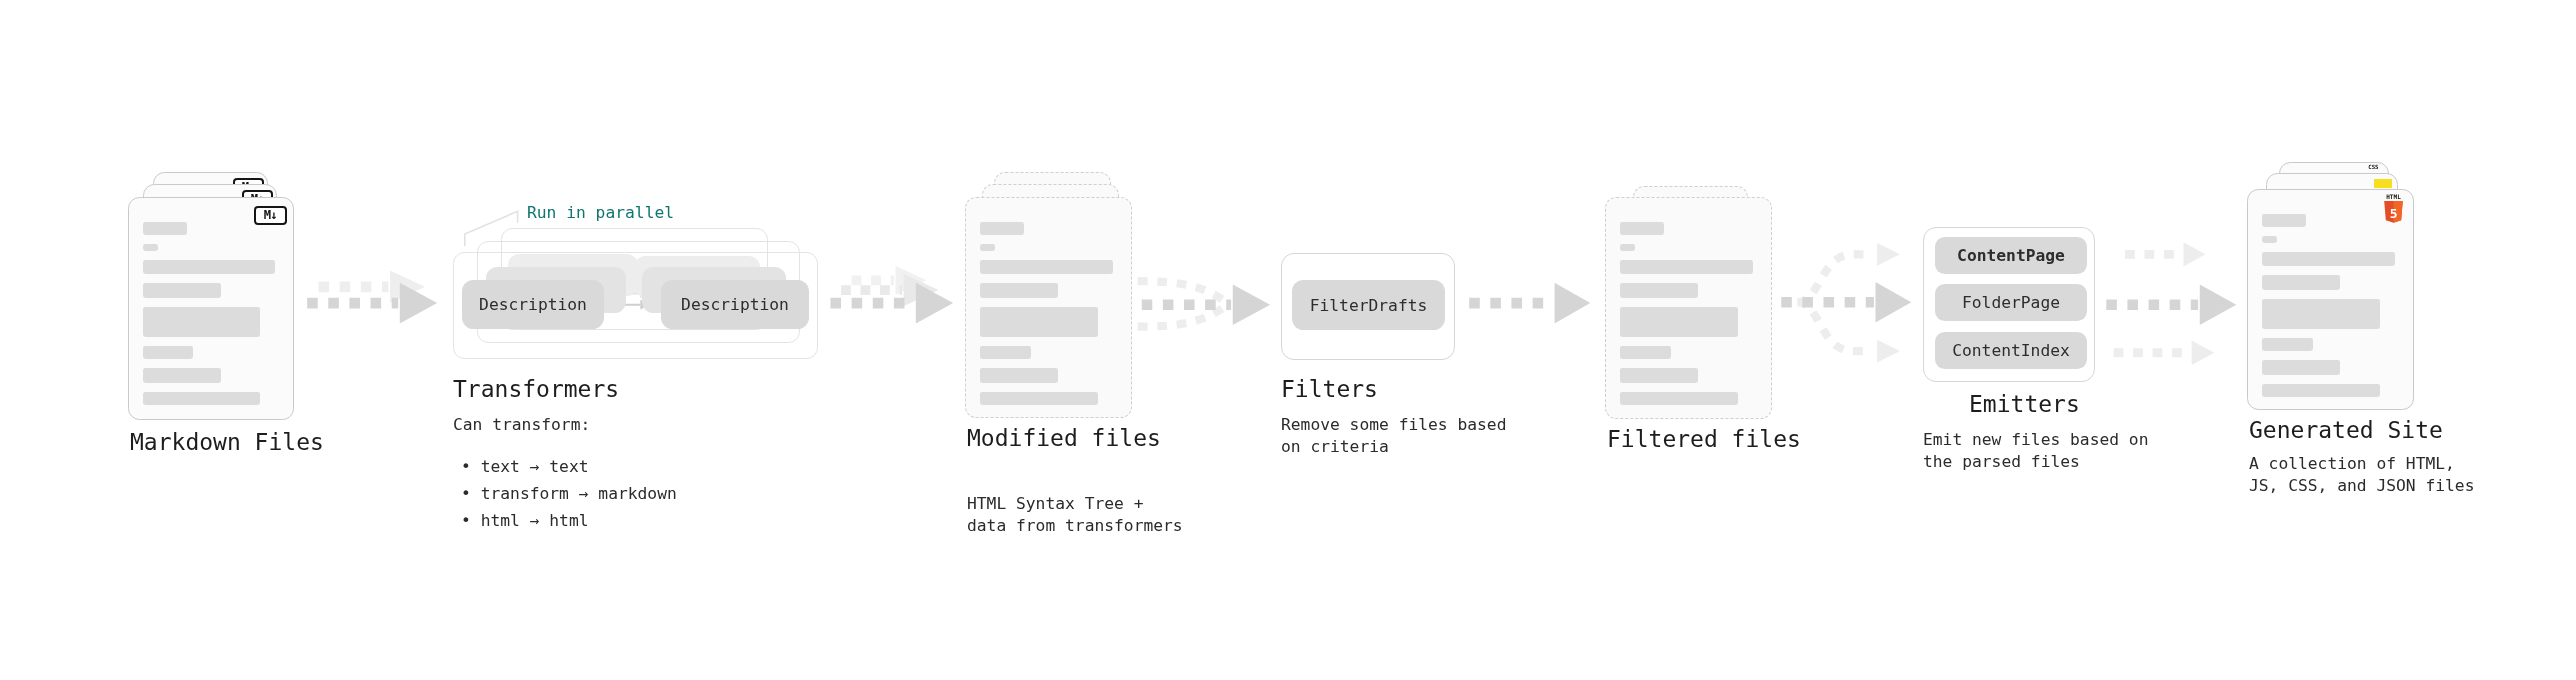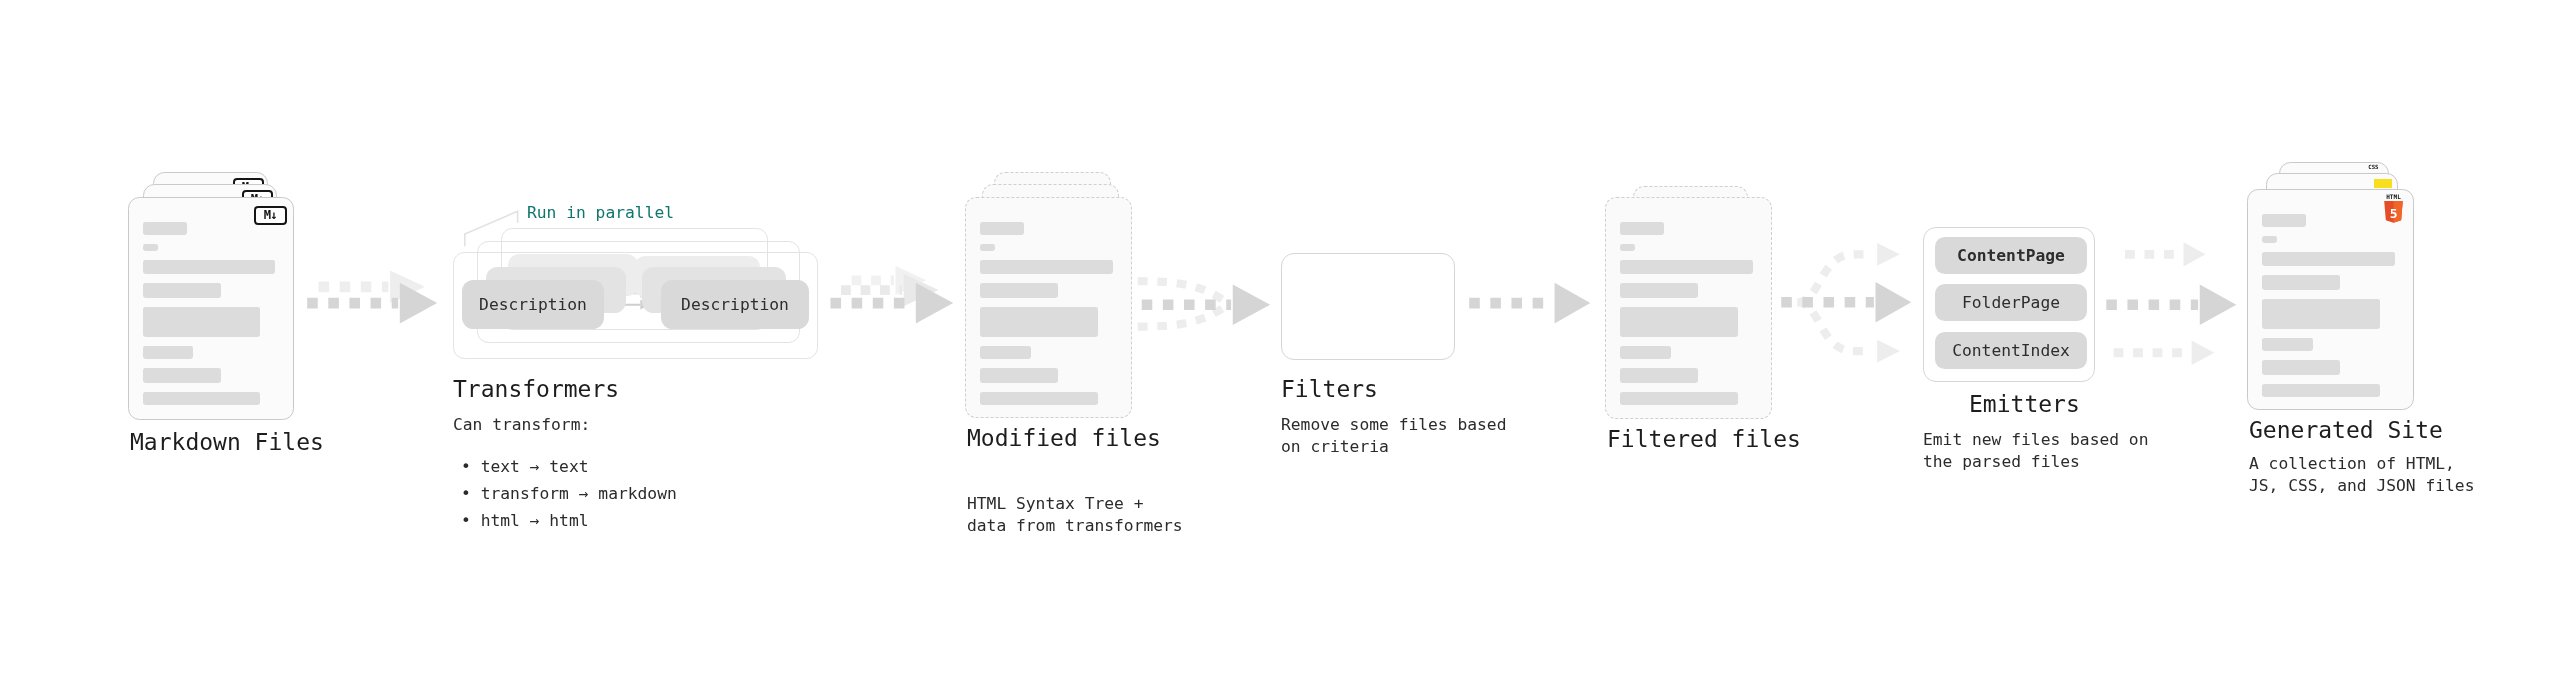--- a/index.html
+++ b/index.html
@@ -207,20 +207,21 @@
       <div class="bar w6"></div>
       <div class="bar w4 h18"></div>
       <div class="bar w5"></div>
     </div>
   </div>
   <div class="stage-title" style="left:967px; top:426px;">Modified files</div>
   <div class="desc" style="left:967px; top:461px;margin-top:32px;">HTML Syntax Tree +
 data from transformers</div>
 
   <div class="group-box" style="left:1281px; top:253px; width:174px; height:107px; z-index:2;"></div>
+  <div class="btn" style="left:1292px; top:280px; width:153px; height:50px; z-index:5;">FilterDrafts</div>
   <div class="stage-title" style="left:1281px; top:377px;">Filters</div>
   <div class="desc" style="left:1281px; top:414px;">Remove some files based
 on criteria</div>
 
   <div class="page dashed z1" style="left:1633px; top:186px; width:115px; height:41px;"></div>
   <div class="page dashed z2" style="left:1605px; top:197px; width:167px; height:222px;">
     <div class="bars">
       <div class="bar w1"></div>
       <div class="bar w2 hs"></div>
       <div class="bar w3 h18"></div>

